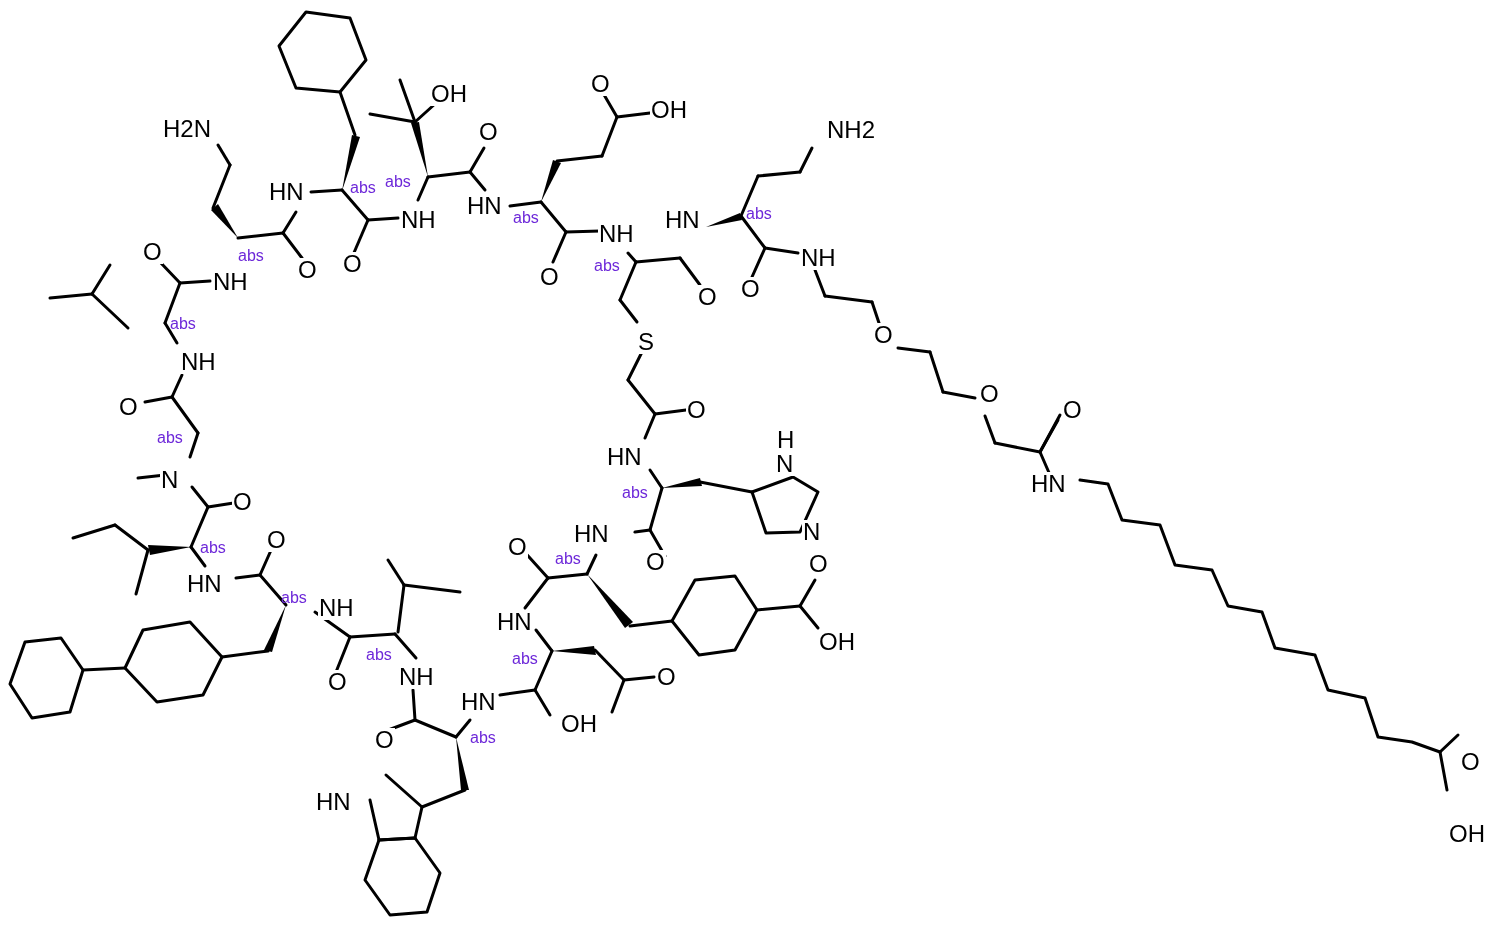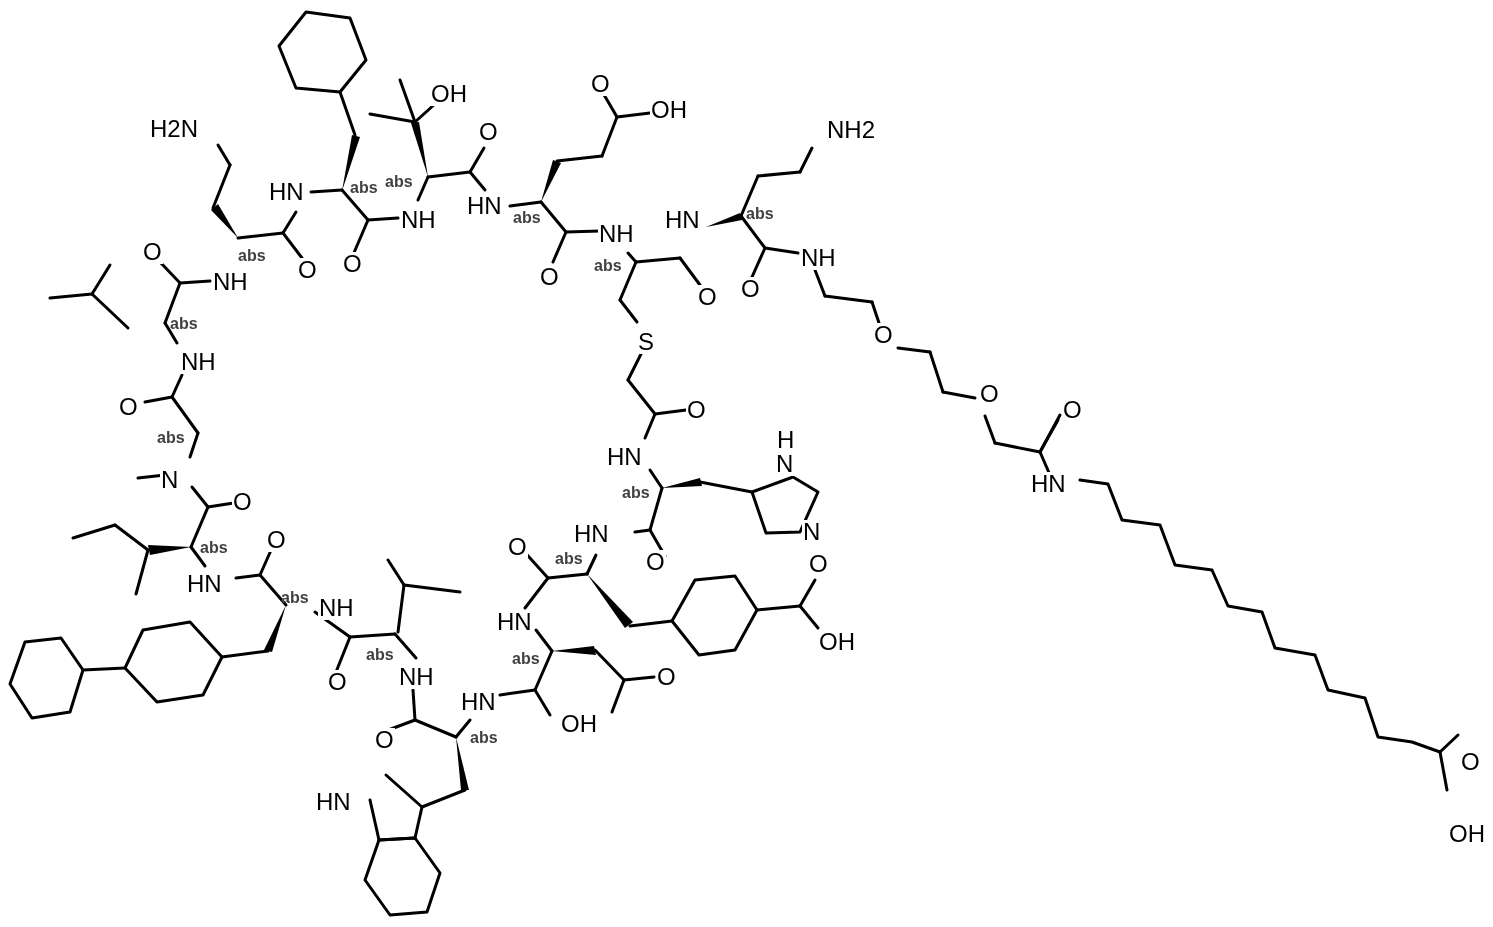--- a/index.html
+++ b/index.html
@@ -1,19 +1,19 @@
 <!DOCTYPE html>
 <html><head>
 <meta charset="utf-8">
 <style>
   html,body{margin:0;padding:0;background:#ffffff;}
   #canvas{position:relative;width:1493px;height:927px;background:#ffffff;overflow:hidden;}
   svg{position:absolute;left:0;top:0;}
   .lbl{position:absolute;font-family:"Liberation Sans",sans-serif;font-size:24px;color:#000;line-height:1;white-space:nowrap;background:#fff;padding:0 1px;}
-  .abs{position:absolute;font-family:"Liberation Sans",sans-serif;font-size:16px;color:#404040;line-height:1;white-space:nowrap;font-weight:bold;}
+  .abs{position:absolute;font-family:"Liberation Sans",sans-serif;font-size:16px;color:#6d28d9;line-height:1;white-space:nowrap;}
   .bond{stroke:#000;stroke-width:3;fill:none;stroke-linecap:round;stroke-linejoin:round;}
   .wedge{fill:#000;stroke:none;}
 </style>
 </head>
 <body>
 
 <div id="canvas">
   <svg width="1493" height="927" viewBox="0 0 1493 927">
 
     <polygon class="bond" points="306,12 350,18 366,60 340,92 296,88 279,46"></polygon>
@@ -155,21 +155,21 @@
 
     <line class="bond" x1="635" y1="532" x2="650" y2="530"></line>
     <line class="bond" x1="650" y1="530" x2="665" y2="556"></line>
     <line class="bond" x1="650" y1="530" x2="662" y2="488"></line>
     <polygon class="wedge" points="662,488 700,478 702,486"></polygon>
     <line class="bond" x1="700" y1="482" x2="752" y2="492"></line>
     <line class="bond" x1="662" y1="488" x2="650" y2="470"></line>
     <polygon class="bond" points="752,492 766,533 800,532 818,492 793,477"></polygon>
   </svg>
 
-  <span class="lbl" style="left:149px;top:117px;text-align:right;">H2N</span>
+  <span class="lbl" style="left:162px;top:117px;text-align:right;">H2N</span>
   <span class="lbl" style="left:430px;top:82px;">OH</span>
   <span class="lbl" style="left:478px;top:120px;">O</span>
   <span class="lbl" style="left:590px;top:72px;">O</span>
   <span class="lbl" style="left:650px;top:98px;">OH</span>
   <span class="lbl" style="left:826px;top:118px;">NH2</span>
   <span class="lbl" style="left:268px;top:180px;">HN</span>
   <span class="lbl" style="left:400px;top:208px;">NH</span>
   <span class="lbl" style="left:466px;top:194px;">HN</span>
   <span class="lbl" style="left:598px;top:222px;">NH</span>
   <span class="lbl" style="left:664px;top:208px;">HN</span>

